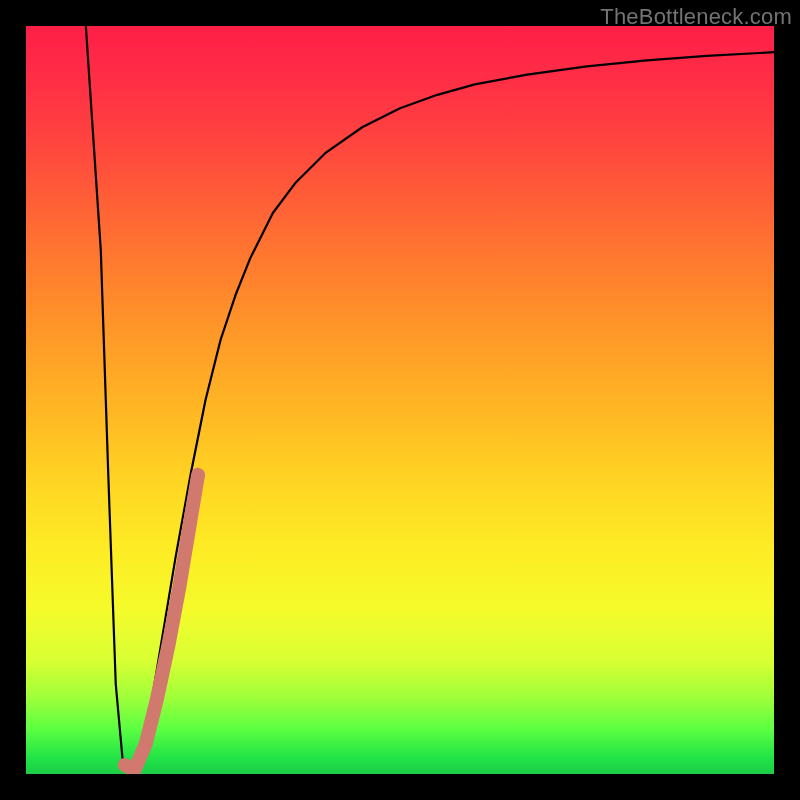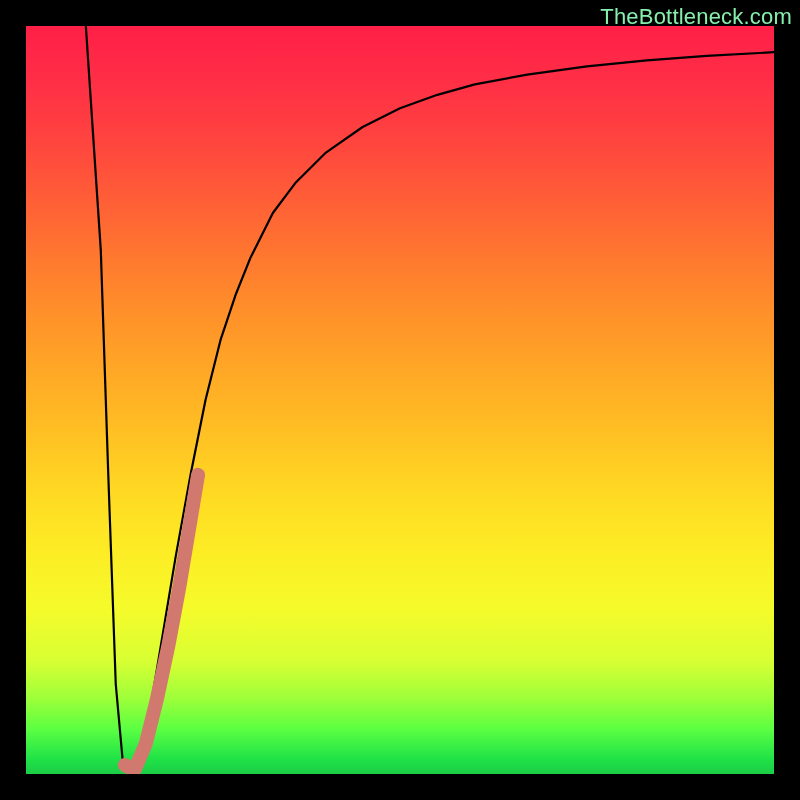--- a/index.html
+++ b/index.html
@@ -46,21 +46,21 @@
     position: absolute;
     left: 0;
     top: 0;
     width: 748px;
     height: 748px;
   }
   .watermark {
     position: absolute;
     top: 4px;
     right: 8px;
-    color: #86efac;
+    color: #737373;
     font-size: 22px;
     font-weight: 500;
     letter-spacing: 0.2px;
     user-select: none;
   }
 </style>
 </head>
 <body>
 
 <div class="frame">

